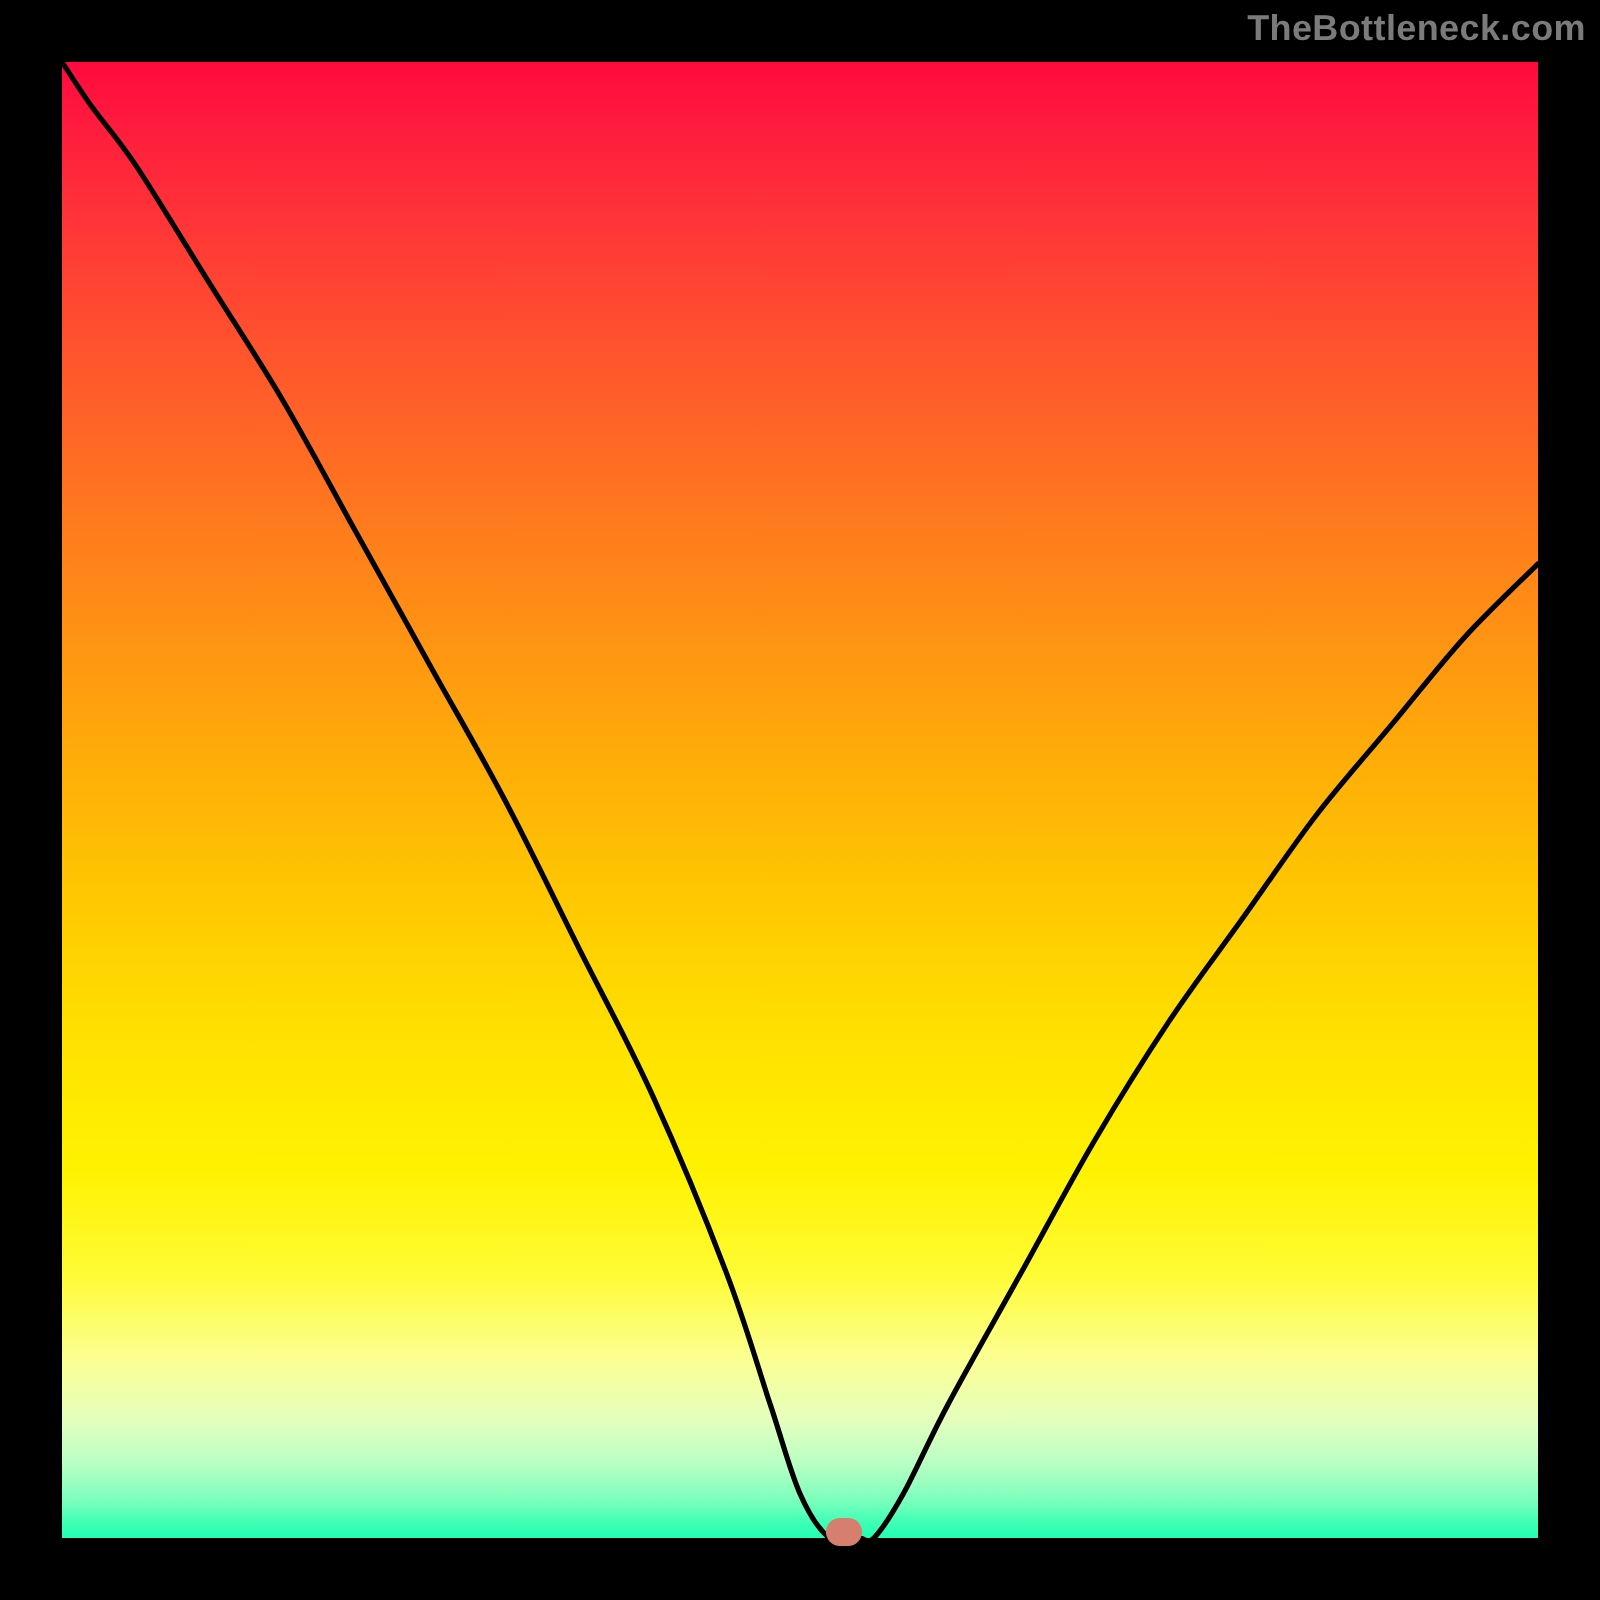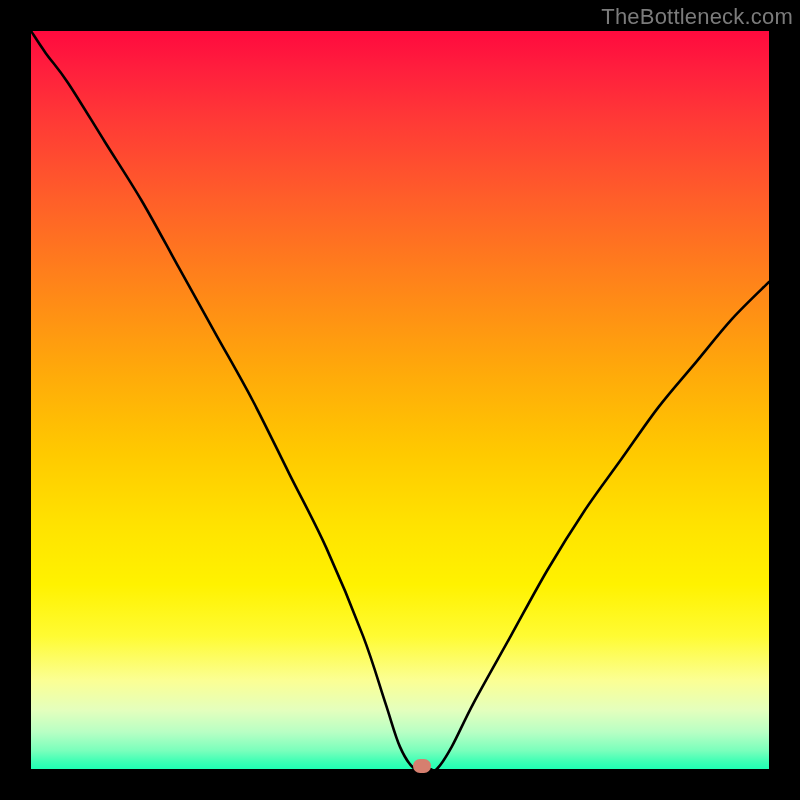--- a/index.html
+++ b/index.html
@@ -50,22 +50,22 @@
     top: 31px;
     width: 738px;
     height: 738px;
     pointer-events: none;
   }
   .watermark {
     position: absolute;
     top: 4px;
     right: 7px;
     color: #7b7b7b;
-    font-size: 22px;
-    font-weight: 400;
+    font-size: 18px;
+    font-weight: 700;
     letter-spacing: 0.2px;
   }
   .marker {
     position: absolute;
     width: 18px;
     height: 14px;
     border-radius: 8px;
     background: #d67f6f;
   }
 </style>

